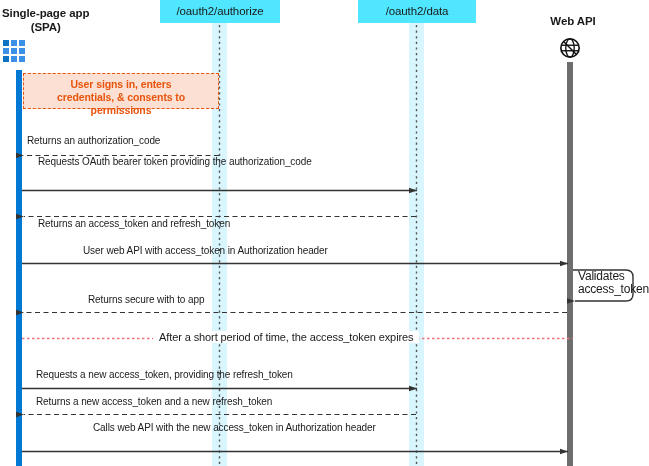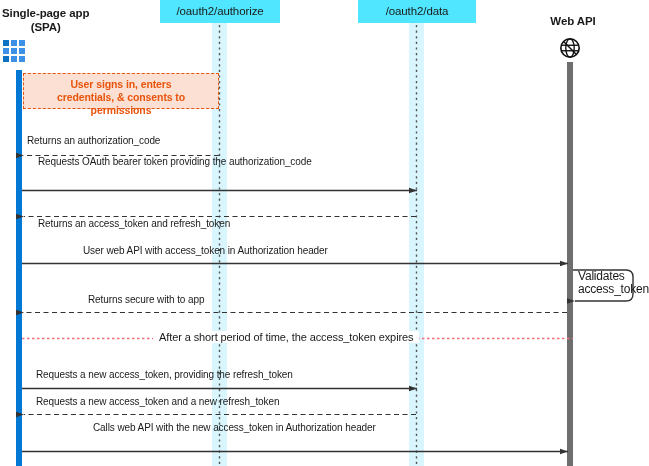--- a/index.html
+++ b/index.html
@@ -203,17 +203,17 @@
     <div>Validates</div>
     <div>access_token</div>
   </div>
 
   <div class="msg-label" style="left:88px; top:294px;">Returns secure with to app</div>
 
   <div class="divider-label" style="left:153px; top:331px;">After a short period of time, the access_token expires</div>
 
   <div class="msg-label" style="left:36px; top:369px;">Requests a new access_token, providing the refresh_token</div>
 
-  <div class="msg-label" style="left:36px; top:396px;">Requests a new access_token and a new refresh_token</div>
+  <div class="msg-label" style="left:36px; top:396px;">Returns a new access_token and a new refresh_token</div>
 
   <div class="msg-label" style="left:85px; top:422px;margin-left:8px;">Calls web API with the new access_token in Authorization header</div>
 
 </div>
 
 </body></html>

